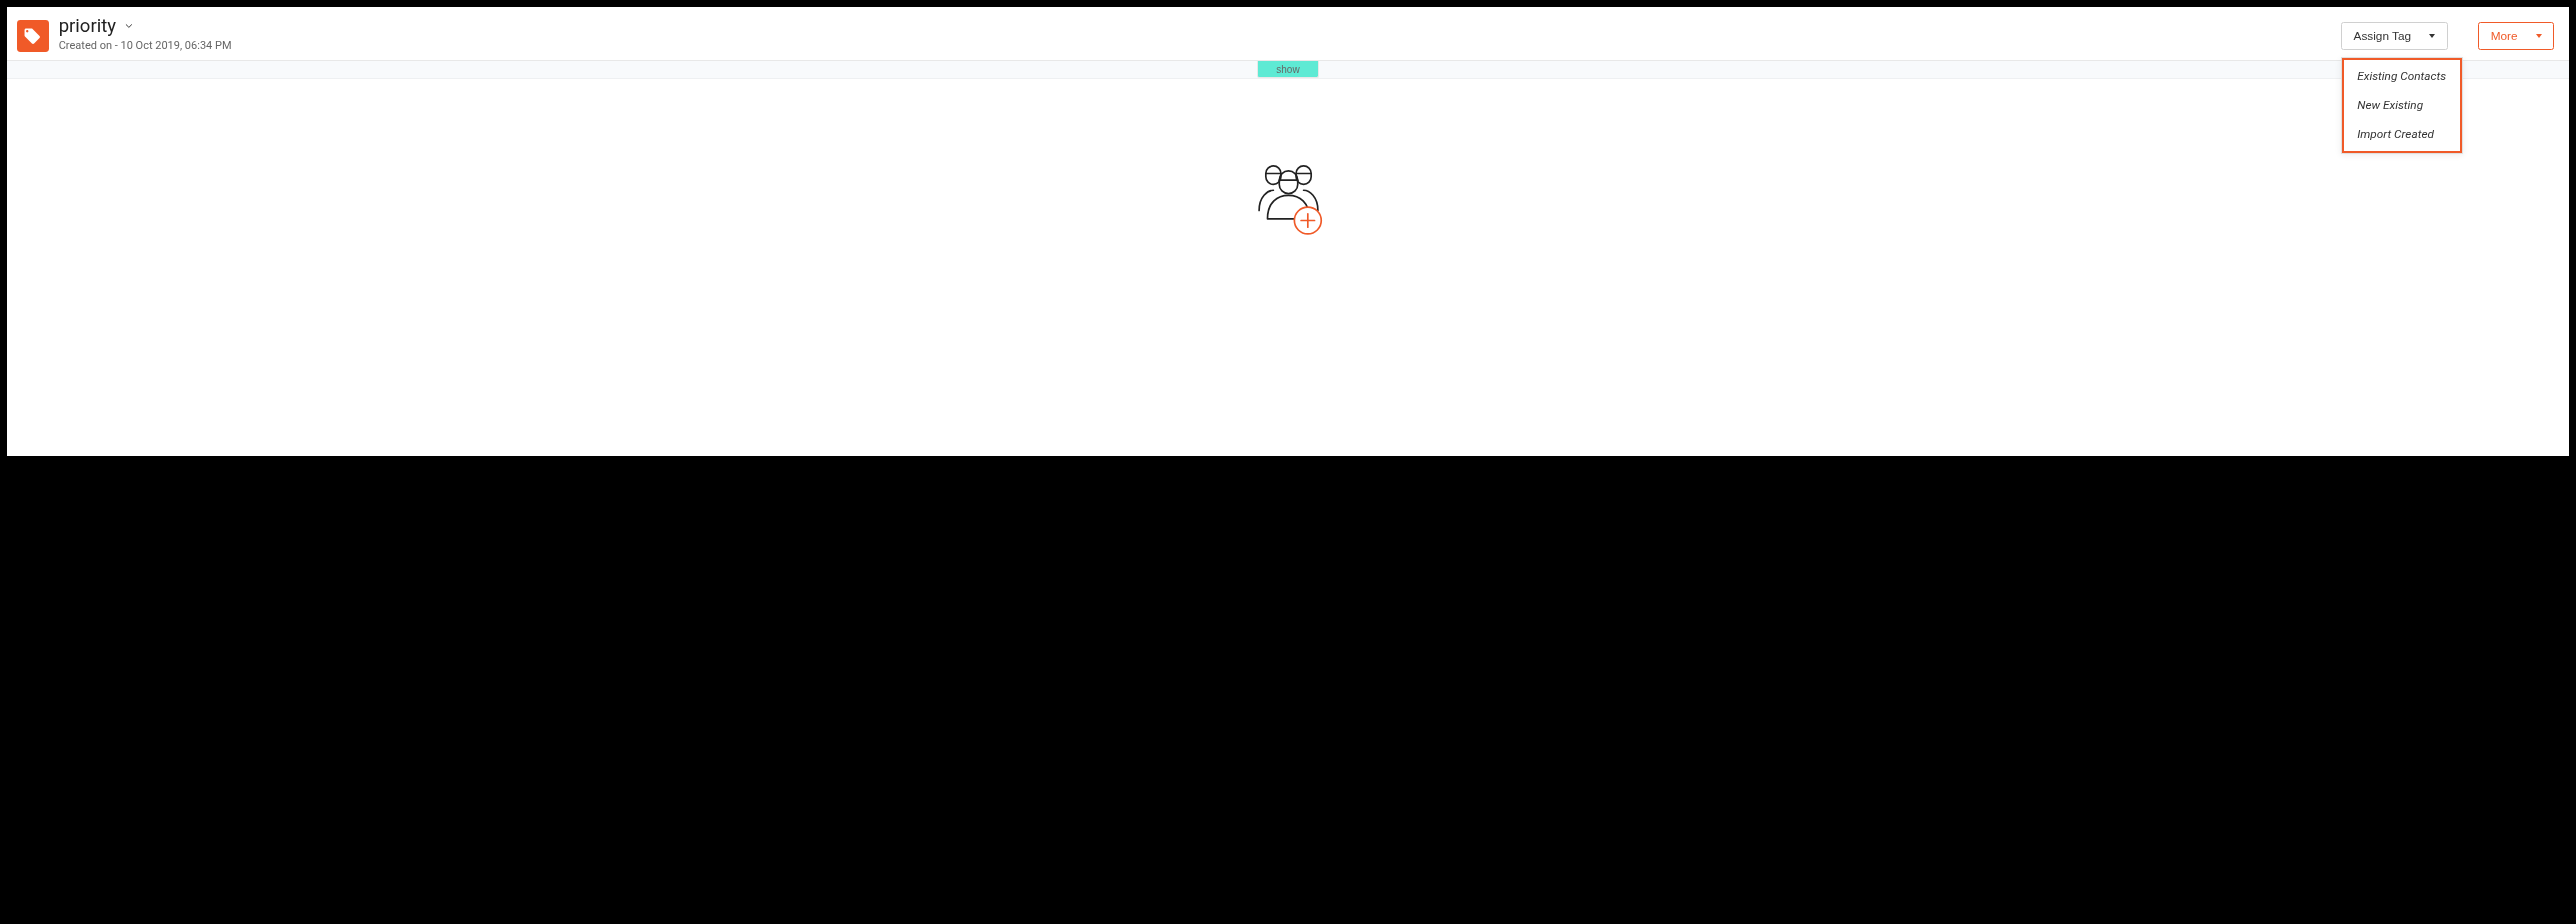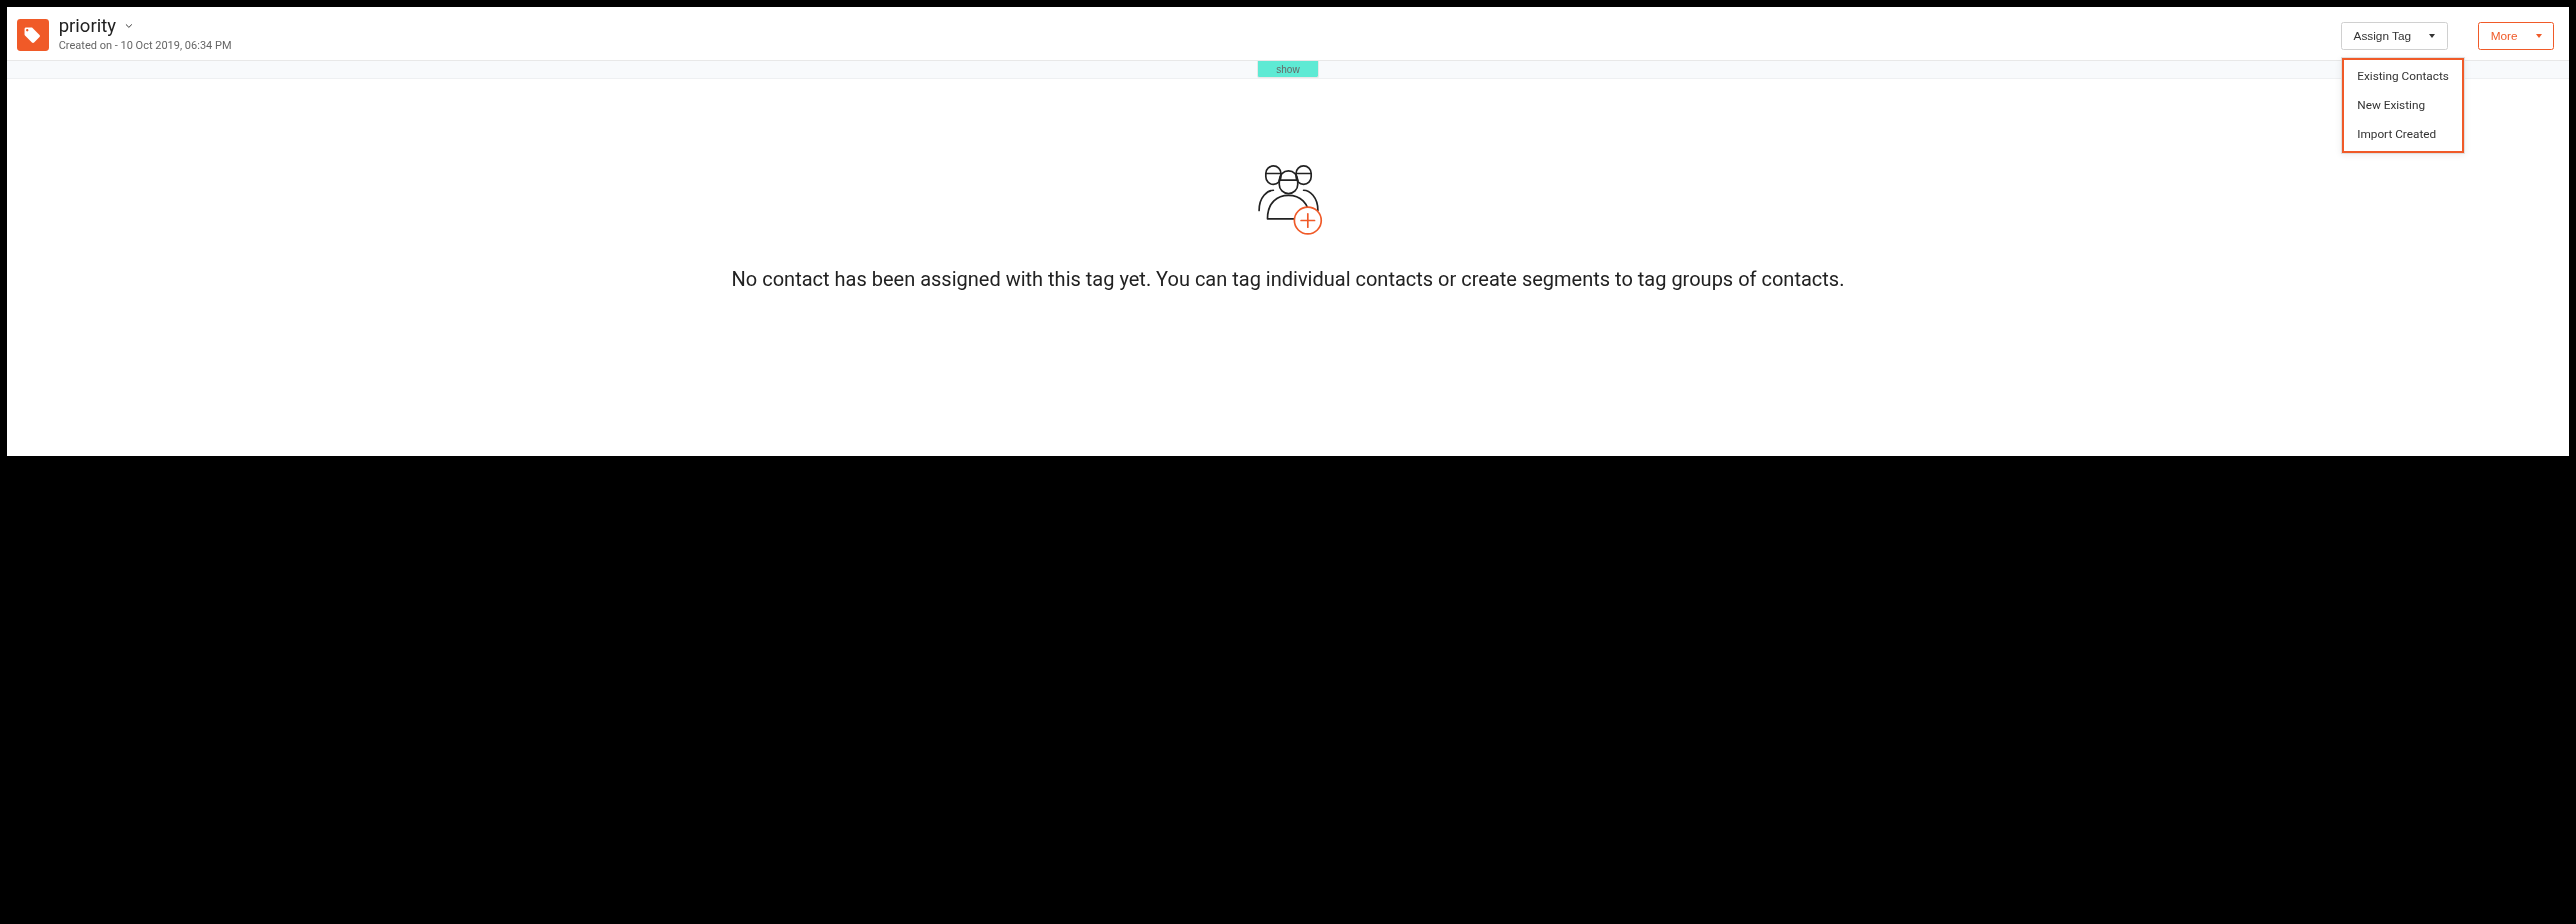--- a/index.html
+++ b/index.html
@@ -21,21 +21,21 @@
     .header {
       display: flex;
       align-items: flex-start;
       justify-content: space-between;
       padding: 8.4px 15px 8.4px 10px;
       border-bottom: 0.8px solid #e8e8e8;
       position: relative;
     }
     .header-left {
       display: flex;
-      align-items: center;
+      align-items: flex-end;
       gap: 10px;
     }
     .tag-icon-box {
       width: 32px;
       height: 32px;
       background: #f05a28;
       border-radius: 3.4px;
       display: flex;
       align-items: center;
       justify-content: center;
@@ -113,20 +113,21 @@
       left: 0;
       background: #fff;
       border: 0.8px solid #e0e0e0;
       box-shadow: 0 1.7px 6.7px rgba(0,0,0,0.08);
       min-width: 118px;
       z-index: 10;
     }
     .dropdown-highlight {
       border: 2.5px solid #f05a28;
       padding: 1.7px;
+      font-style: italic;
     }
     .dropdown-item {
       padding: 7.6px 11.8px;
       font-size: 11.8px;
       color: #333;
       cursor: pointer;
       white-space: nowrap;
     }
     .show-bar {
       display: flex;
@@ -227,17 +228,16 @@
           <path d="M44 30 a11 11 0 0 1 22 0 v5 a11 11 0 0 1 -22 0 z"></path>
           <line x1="44" y1="30" x2="66" y2="30"></line>
           <path d="M30 76 c0 -20 12 -28 25 -28 s25 8 25 28 z" fill="#fff"></path>
         </g>
 
         <circle cx="78" cy="78" r="16" fill="#fff" stroke="#f05a28" stroke-width="2"></circle>
         <line x1="78" y1="70" x2="78" y2="86" stroke="#f05a28" stroke-width="2" stroke-linecap="round"></line>
         <line x1="70" y1="78" x2="86" y2="78" stroke="#f05a28" stroke-width="2" stroke-linecap="round"></line>
       </svg>
     </div>
-    <div class="empty-text">No contact has been assigned with this tag yet. You can tag individual contacts or create segments to tag groups of contacts.</div>
   </div>
 
 </div>
 
 
 </body></html>

